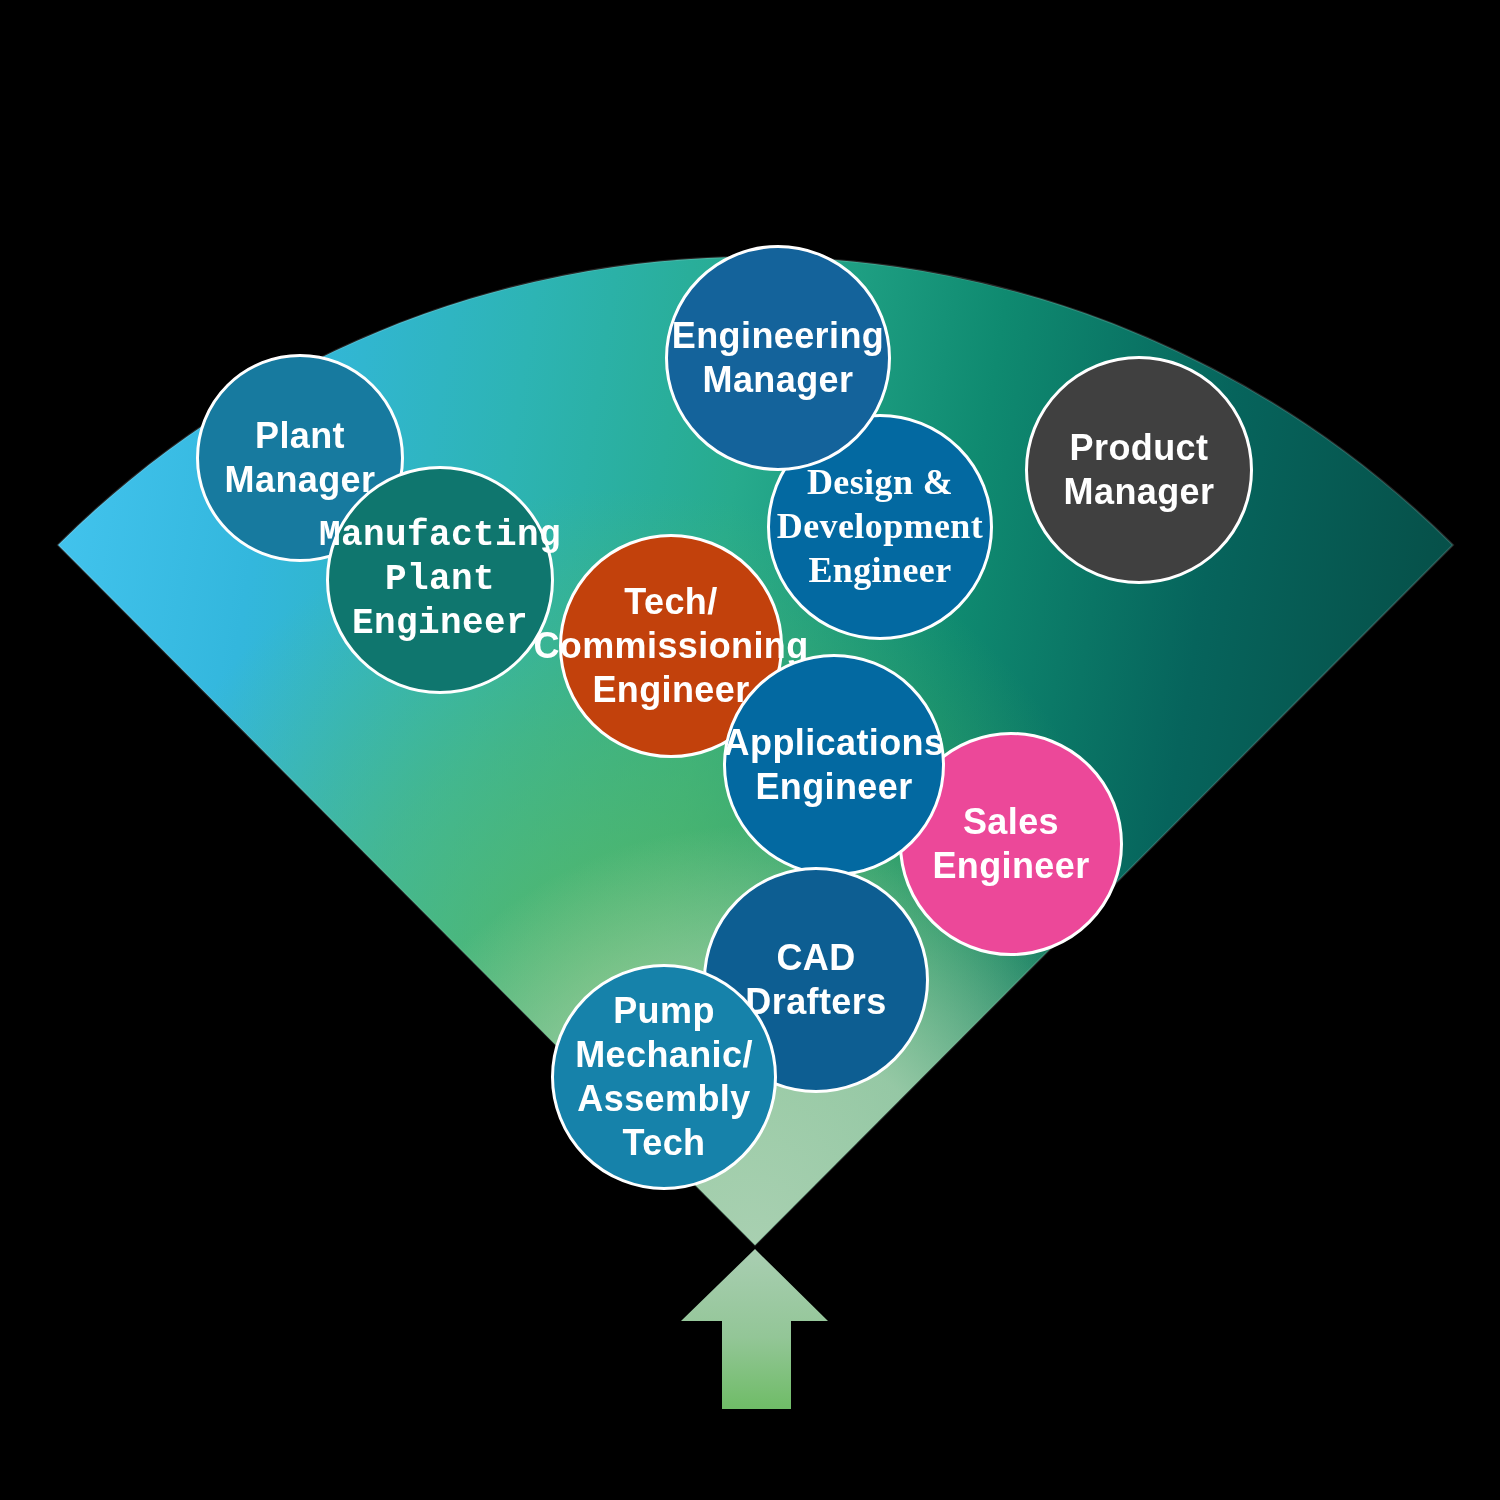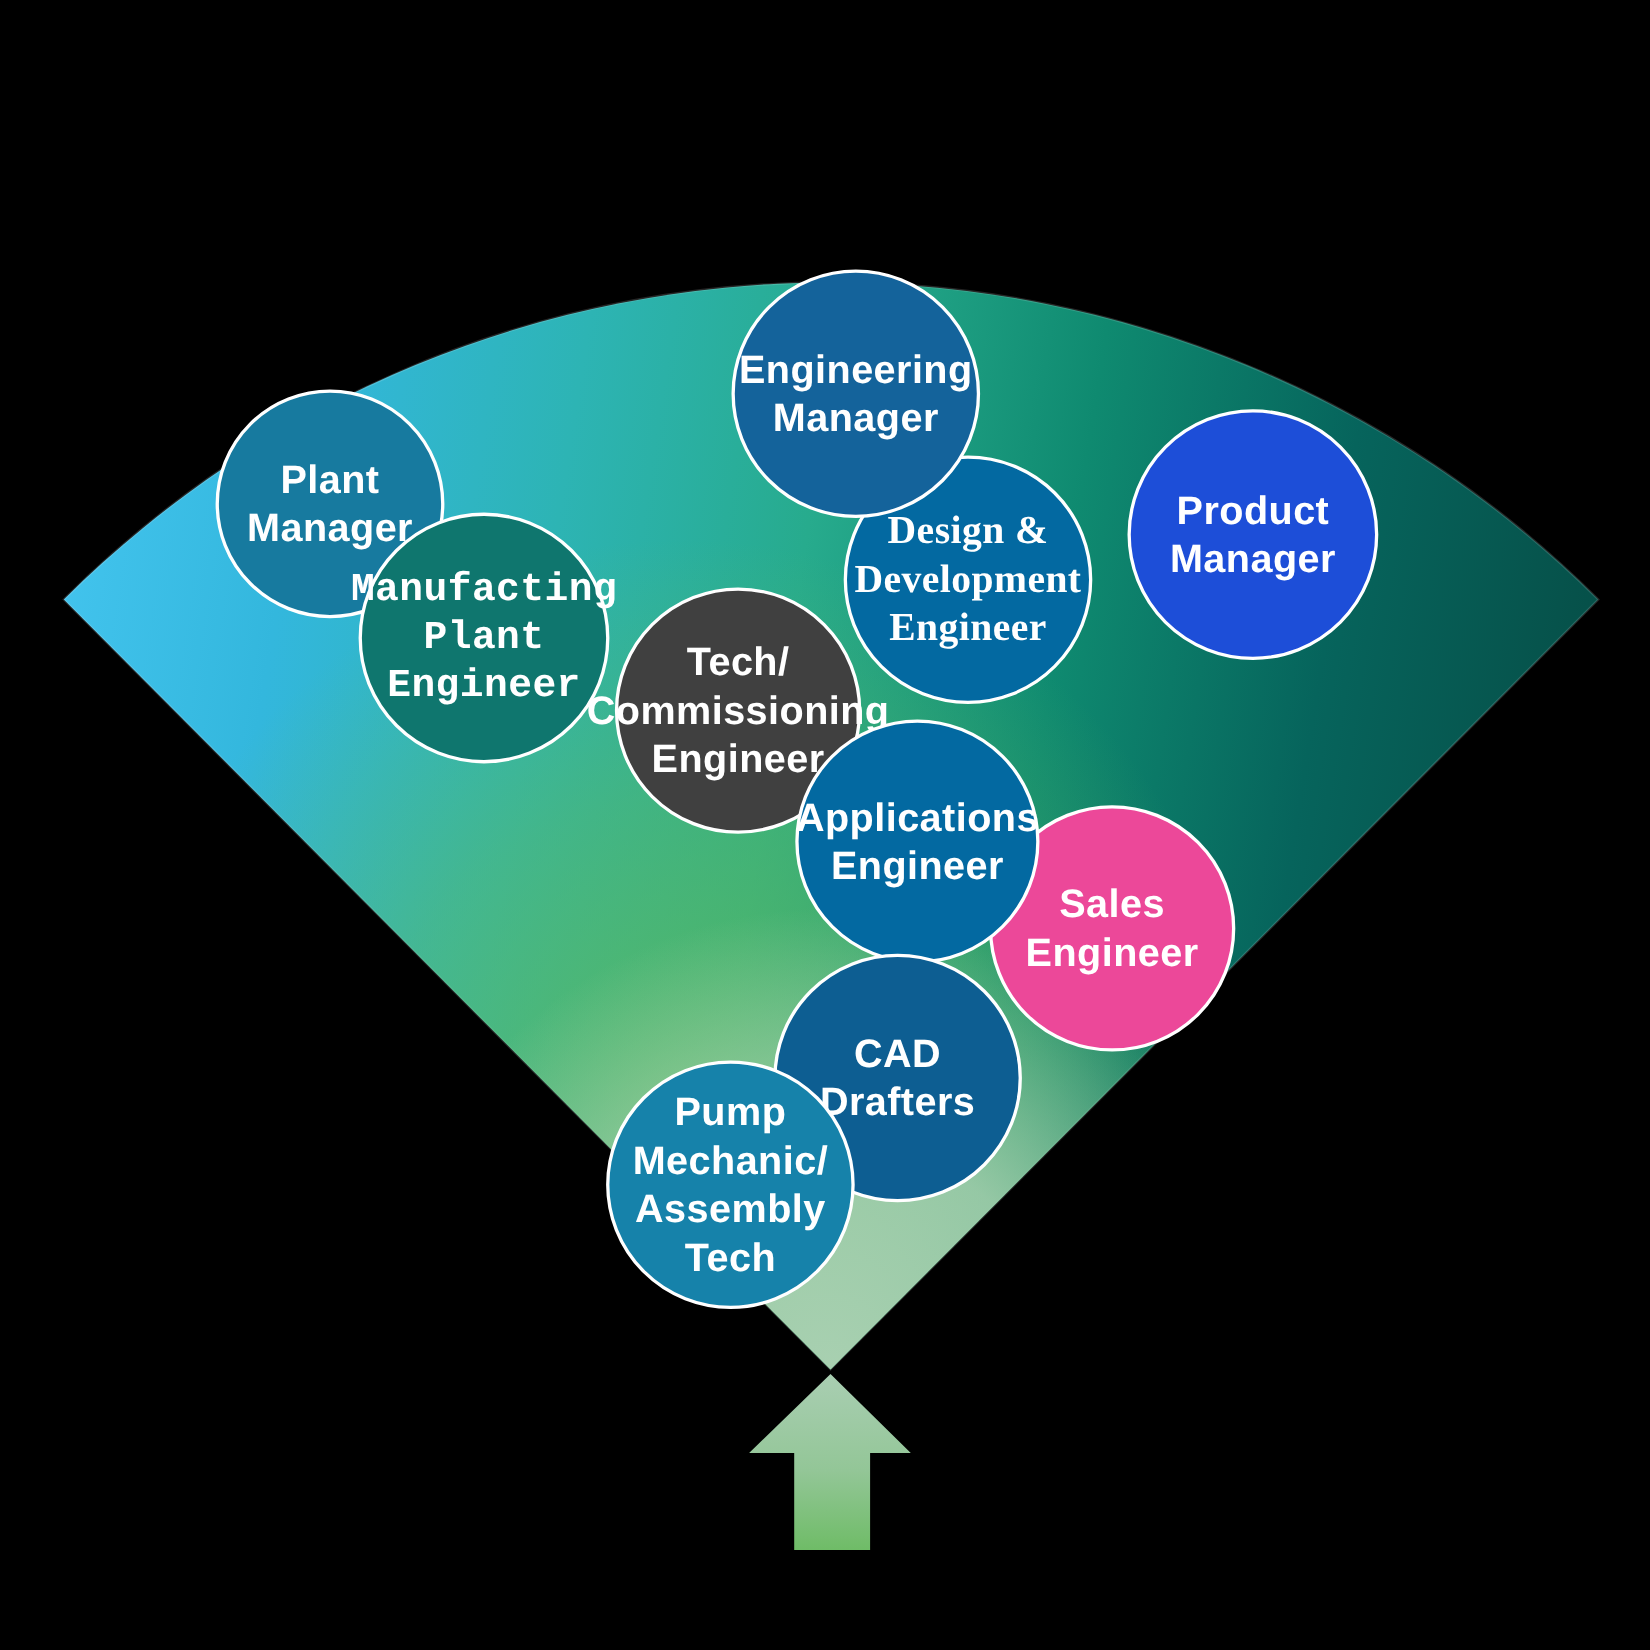--- a/index.html
+++ b/index.html
@@ -74,26 +74,26 @@
     <span>Design &amp;
 Development
 Engineer</span>
   </div>
 
   <div class="role" style="left: 665px; top: 245px; width: 226px; height: 226px; background: rgb(20, 99, 155);">
     <span>Engineering
 Manager</span>
   </div>
 
-  <div class="role" style="left: 1025px; top: 372px; width: 228px; height: 228px; background: #1d4ed8;">
+  <div class="role" style="left: 1025px; top: 356px; width: 228px; height: 228px; background: #404040;">
     <span>Product
 Manager</span>
   </div>
 
-  <div class="role" style="left: 559px; top: 534px; width: 224px; height: 224px; background: #404040;">
+  <div class="role" style="left: 559px; top: 534px; width: 224px; height: 224px; background: #c2410c;">
     <span>Tech/
 Commissioning
 Engineer</span>
   </div>
 
   <div class="role" style="left: 899px; top: 732px; width: 224px; height: 224px; background: #ec4899; justify-content: center;">
     <span>Sales
 Engineer</span>
   </div>
 

